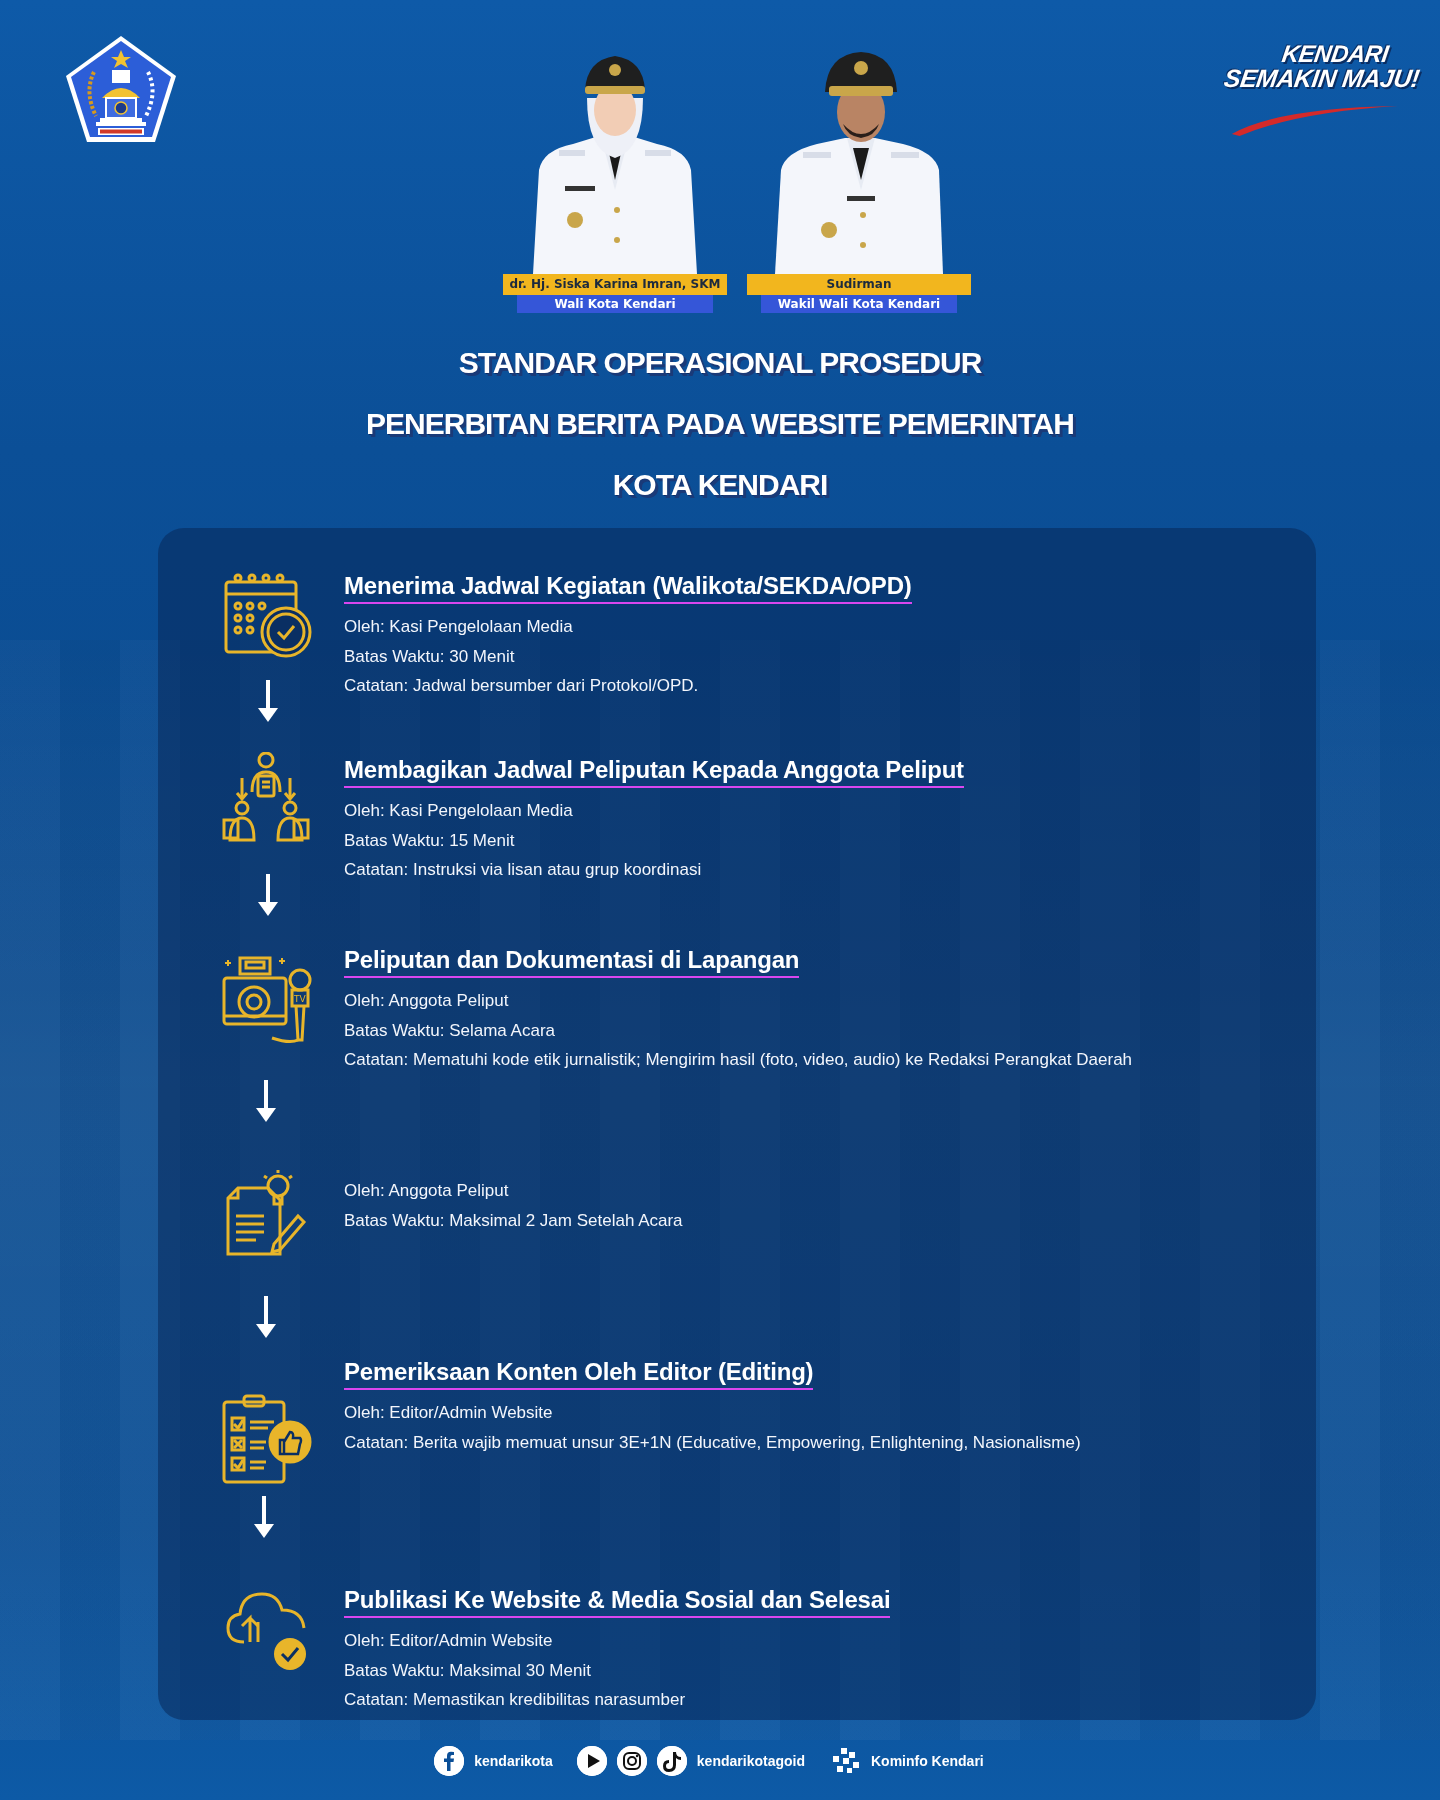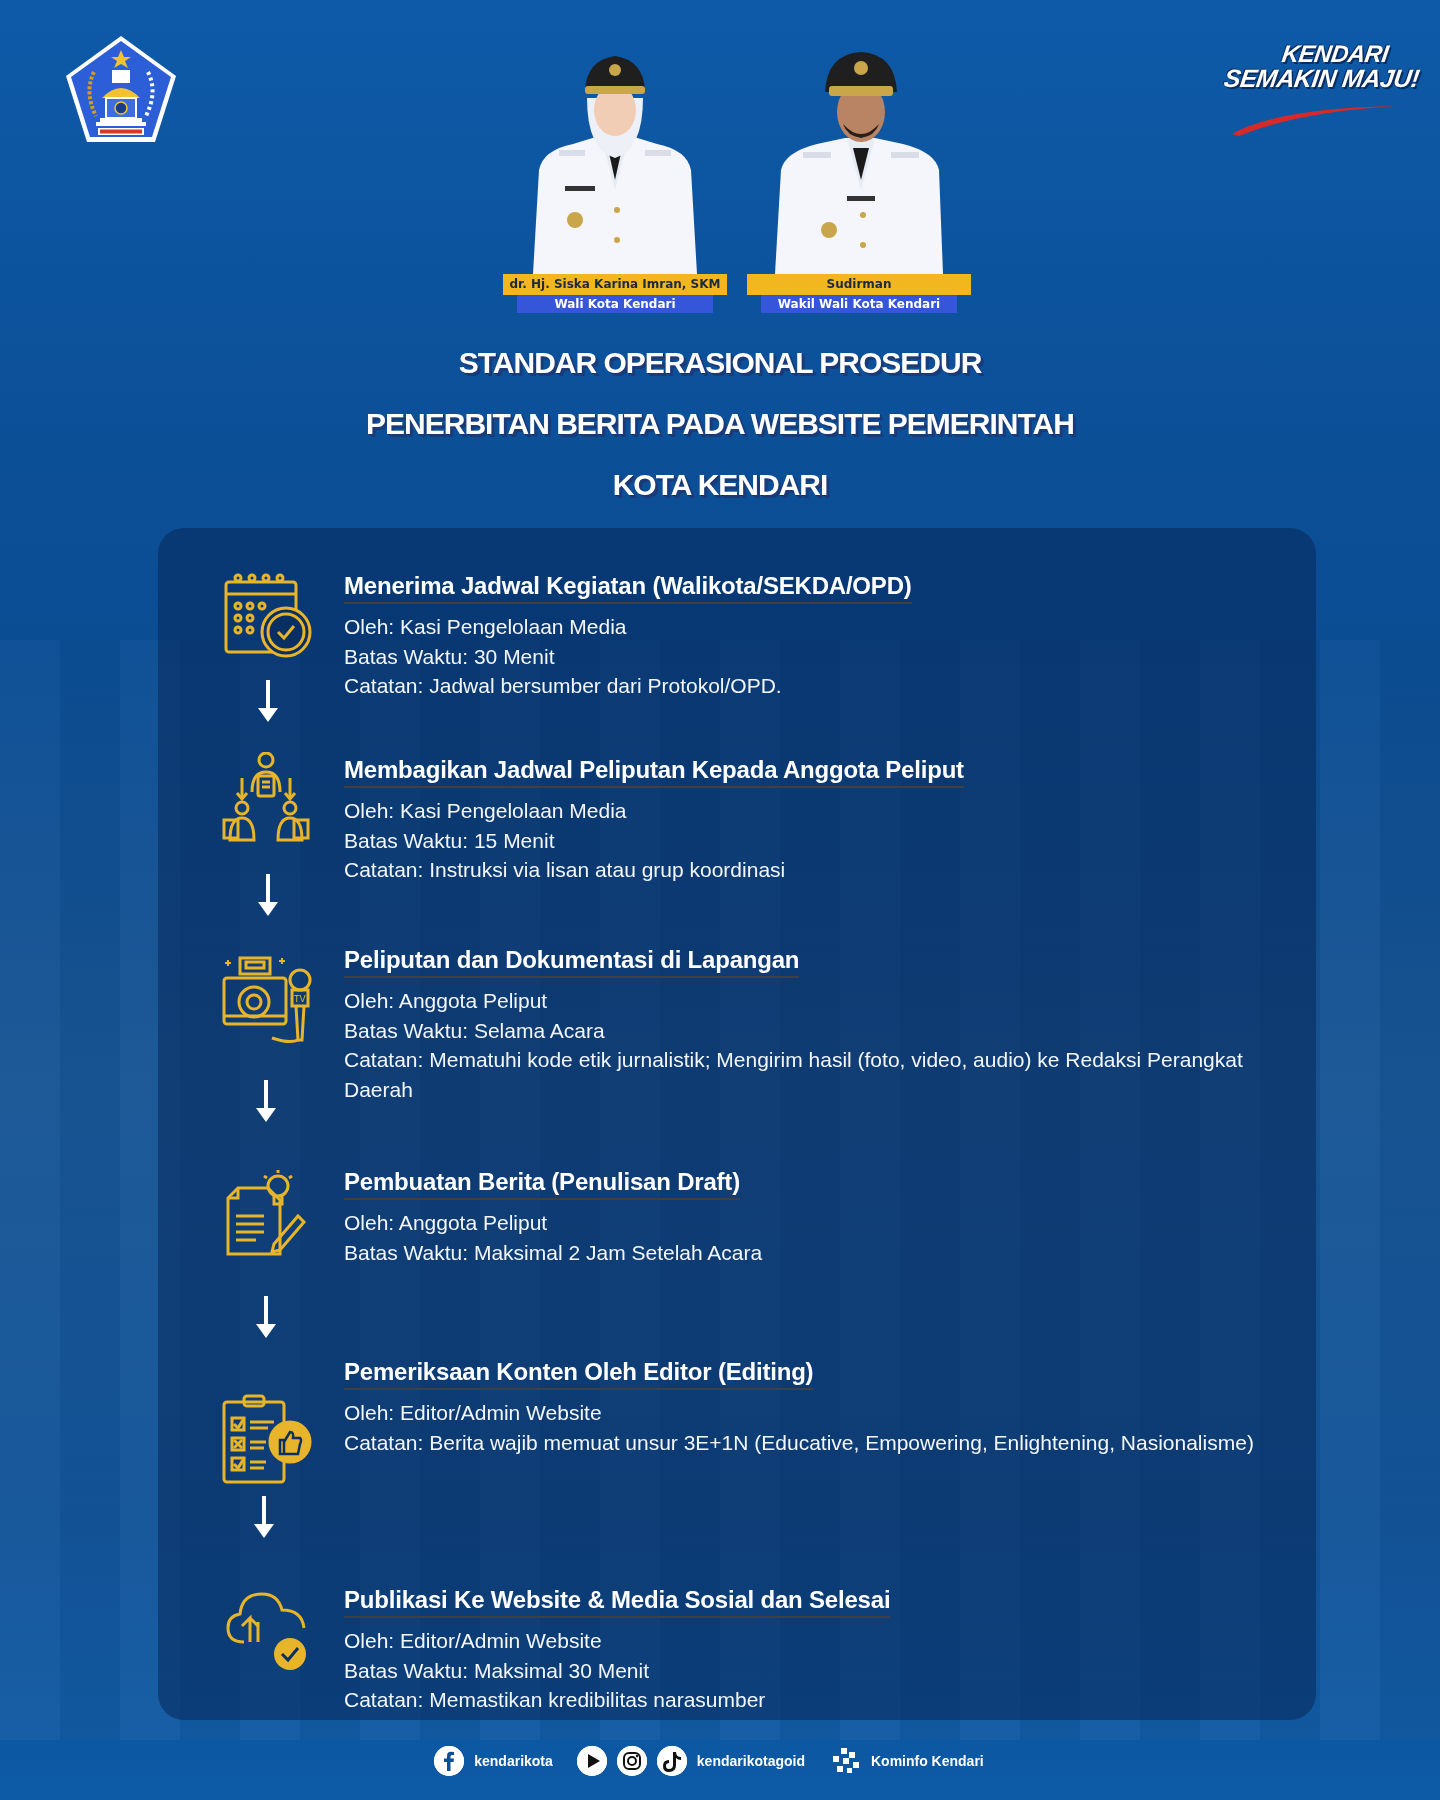--- a/index.html
+++ b/index.html
@@ -63,25 +63,25 @@
     background: rgba(8, 40, 90, 0.55);
     border-radius: 26px;
   }
   .step { position: absolute; left: 0; width: 1158px; }
   .step .icon { position: absolute; left: 62px; width: 92px; height: 92px; }
   .step .content { position: absolute; left: 186px; right: 40px; }
   .step h3 {
     display: inline-block;
     font-family: "Liberation Sans", sans-serif; font-weight: 700;
     font-size: 24px; color: #fff; padding-bottom: 2px;
-    border-bottom: 2px solid #404040; letter-spacing: -0.2px;
+    border-bottom: 2px solid #d946ef; letter-spacing: -0.2px;
   }
   .step p {
     font-family: "Liberation Sans", sans-serif;
-    font-size: 21px; line-height: 29.5px; color: #f3f6fc;
+    font-size: 17px; line-height: 29.5px; color: #f3f6fc;
   }
   .step .lines { margin-top: 8px; }
   .arrow { position: absolute; width: 24px; height: 44px; }
 
   
   .footer {
     position: absolute; left: 0; right: 8px; top: 1744px; height: 34px;
     display: flex; justify-content: center; align-items: center; gap: 10px;
     font-family: "Liberation Sans", sans-serif; font-weight: 700; font-size: 14px;
   }
@@ -300,21 +300,20 @@
           <line x1="16" y1="72" x2="36" y2="72"></line>
         <circle cx="58" cy="18" r="10"></circle>
         <path d="M54 28 L54 36 L62 36 L62 28"></path>
         <line x1="58" y1="2" x2="58" y2="5"></line>
           <line x1="44" y1="8" x2="47" y2="10"></line>
           <line x1="72" y1="8" x2="69" y2="10"></line>
         <path d="M54 76 L78 48 L84 54 L60 82 L52 84 Z"></path>
       </svg>
     </div>
     <div class="content" style="top:24px;">
-      <h3>Pembuatan Berita (Penulisan Draft)</h3>
       <div class="lines">
         <p>Oleh: Anggota Peliput</p>
         <p>Batas Waktu: Maksimal 2 Jam Setelah Acara</p>
       </div>
     </div>
   </div>
 
   <div class="arrow" style="left:96px; top:768px;">
     <svg width="24" height="44" viewBox="0 0 24 44">
         <rect x="10" y="0" width="4" height="30" fill="#fff"></rect>

